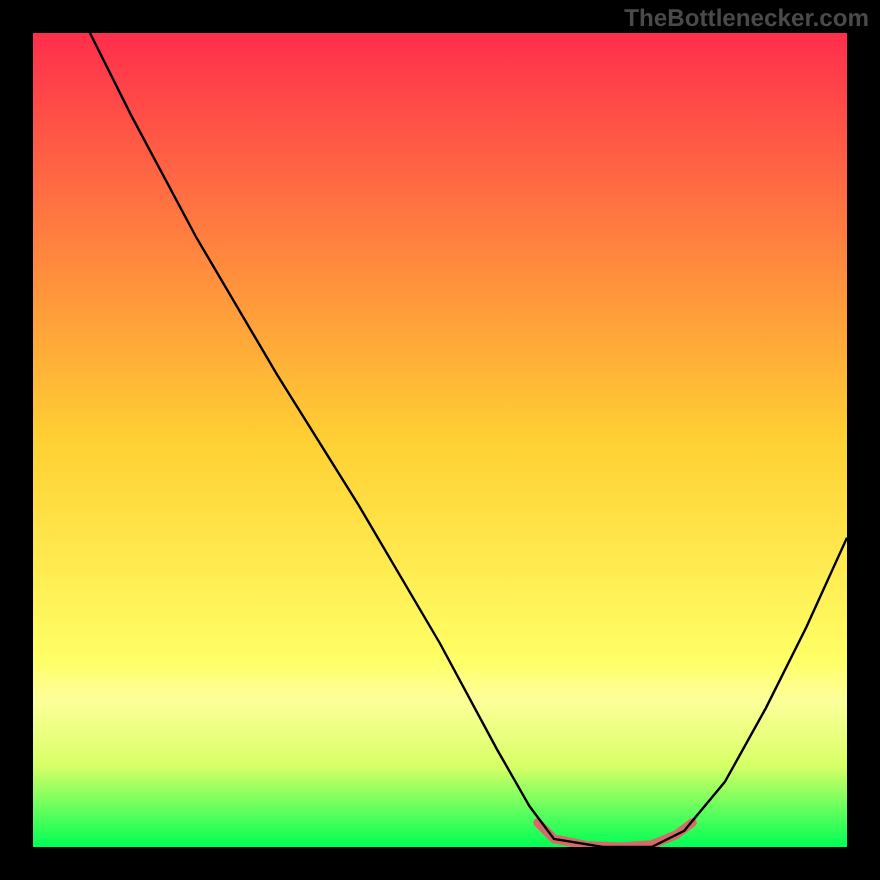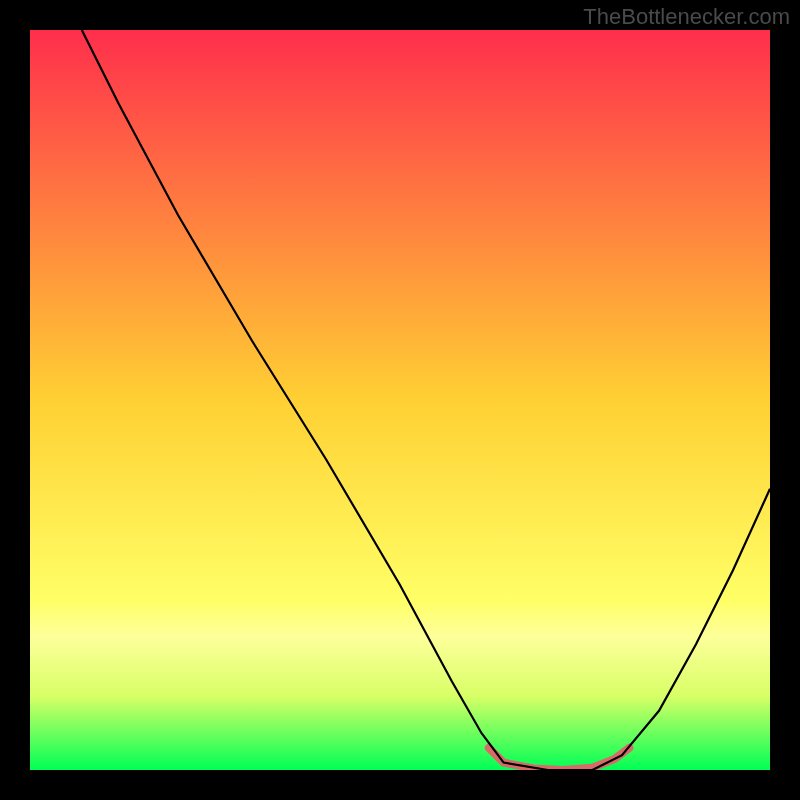--- a/index.html
+++ b/index.html
@@ -10,21 +10,21 @@
     position: relative;
     font-family: Arial, sans-serif;
     overflow: hidden;
   }
   .watermark {
     position: absolute;
     top: 4px;
     right: 10px;
     color: #4a4a4a;
     font-size: 22px;
-    font-weight: normal;
+    font-weight: bold;
     z-index: 10;
   }
   .plot-area {
     position: absolute;
     left: 30px;
     top: 30px;
     width: 740px;
     height: 740px;
   }
   .gradient-bg {

